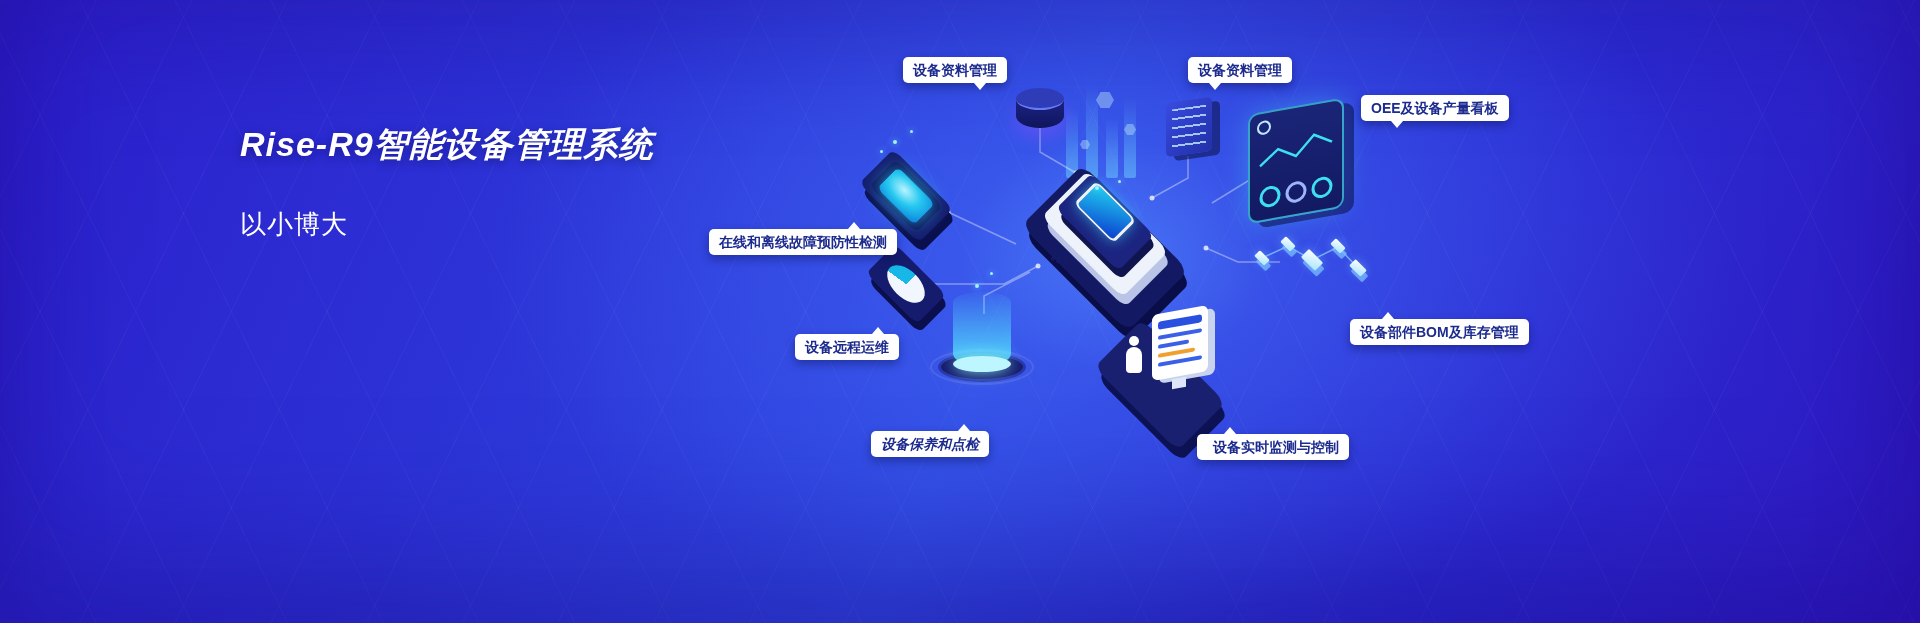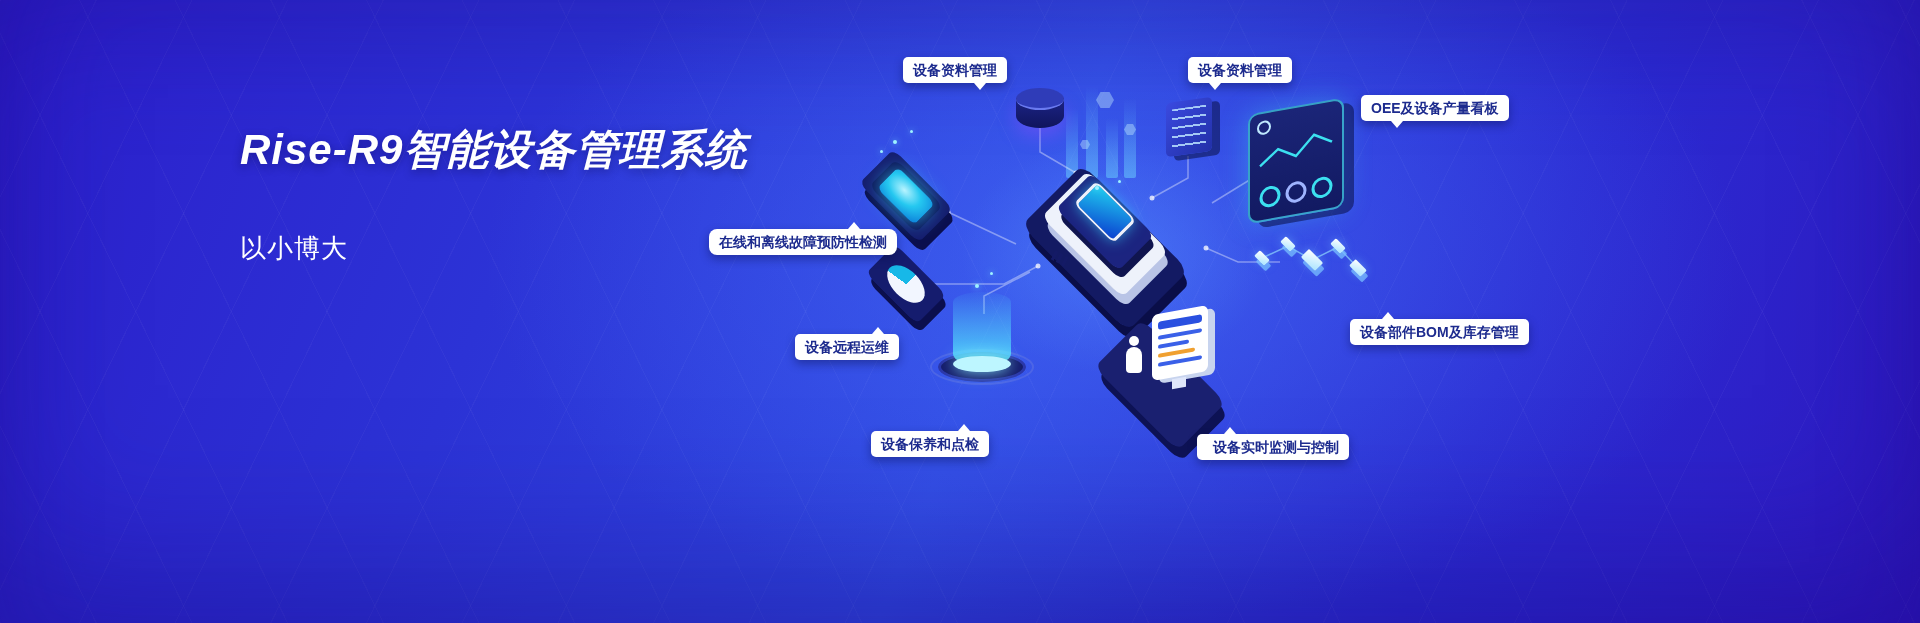--- a/index.html
+++ b/index.html
@@ -14,36 +14,36 @@
   }
   .vignette{position:absolute;inset:0;z-index:1;pointer-events:none;
     box-shadow:inset 0 -70px 140px rgba(25,5,130,.35), inset 0 50px 100px rgba(35,15,150,.25);}
   .grid-overlay{position:absolute;inset:0;z-index:1;opacity:.6;pointer-events:none;
     background-image:
       repeating-linear-gradient(116deg, rgba(255,255,255,.055) 0 1px, transparent 1px 86px),
       repeating-linear-gradient(64deg,  rgba(255,255,255,.055) 0 1px, transparent 1px 86px);}
 
   
   .hero-text{position:absolute;left:240px;top:122px;z-index:3;color:#fff;}
-  .title{font-size:42px;font-style:italic;font-weight:800;letter-spacing:1px;
-    text-shadow:0 3px 10px rgba(10,10,80,.45);margin-bottom:48px;}
+  .title{font-size:34px;font-style:italic;font-weight:800;letter-spacing:1px;
+    text-shadow:0 3px 10px rgba(10,10,80,.45);margin-bottom:34px;}
   .line{font-size:26px;font-weight:400;line-height:44px;letter-spacing:1px;}
 
   
   .pill{position:absolute;z-index:6;background:#fff;color:#1d2b8e;font-weight:700;
     font-size:14px;line-height:1;padding:6px 10px;border-radius:5px;white-space:nowrap;
     box-shadow:0 4px 10px rgba(8,12,70,.4);}
   .pill::after{content:"";position:absolute;width:0;height:0;border:6px solid transparent;}
   .tail-b::after{border-top:7px solid #fff;top:100%;left:68%;}
   .tail-bl::after{border-top:7px solid #fff;top:100%;left:20%;}
   .tail-tr::after{border-bottom:7px solid #fff;bottom:100%;left:74%;}
   .tail-tl::after{border-bottom:7px solid #fff;bottom:100%;left:18%;}
   .p-energy{left:903px;top:57px;} .p-records{left:1176px;top:57px;margin-left:12px;}
-  .p-oee{left:1337px;top:95px;margin-left:24px;}  .p-fault{left:709px;top:229px;border-radius:8px;}
-  .p-remote{left:795px;top:334px;} .p-maint{left:871px;top:431px;}
+  .p-oee{left:1337px;top:95px;margin-left:24px;}  .p-fault{left:709px;top:229px;}
+  .p-remote{left:795px;top:334px;} .p-maint{left:871px;top:431px;font-style:italic;}
   .p-realtime{left:1197px;top:434px;padding-left:16px;} .p-bom{left:1330px;top:319px;margin-left:20px;}
 
   
   .scene{position:absolute;inset:0;z-index:2;}
   .aura{position:absolute;left:960px;top:135px;width:310px;height:240px;
     background:radial-gradient(ellipse at center, rgba(90,150,255,.38), rgba(90,150,255,0) 70%);}
   .links{position:absolute;left:0;top:0;pointer-events:none;}
   .links path{fill:none;stroke:rgba(255,255,255,.38);stroke-width:1.5;}
   .links path.cyan{stroke:rgba(150,225,255,.65);}
   .links circle{fill:rgba(255,255,255,.75);}

